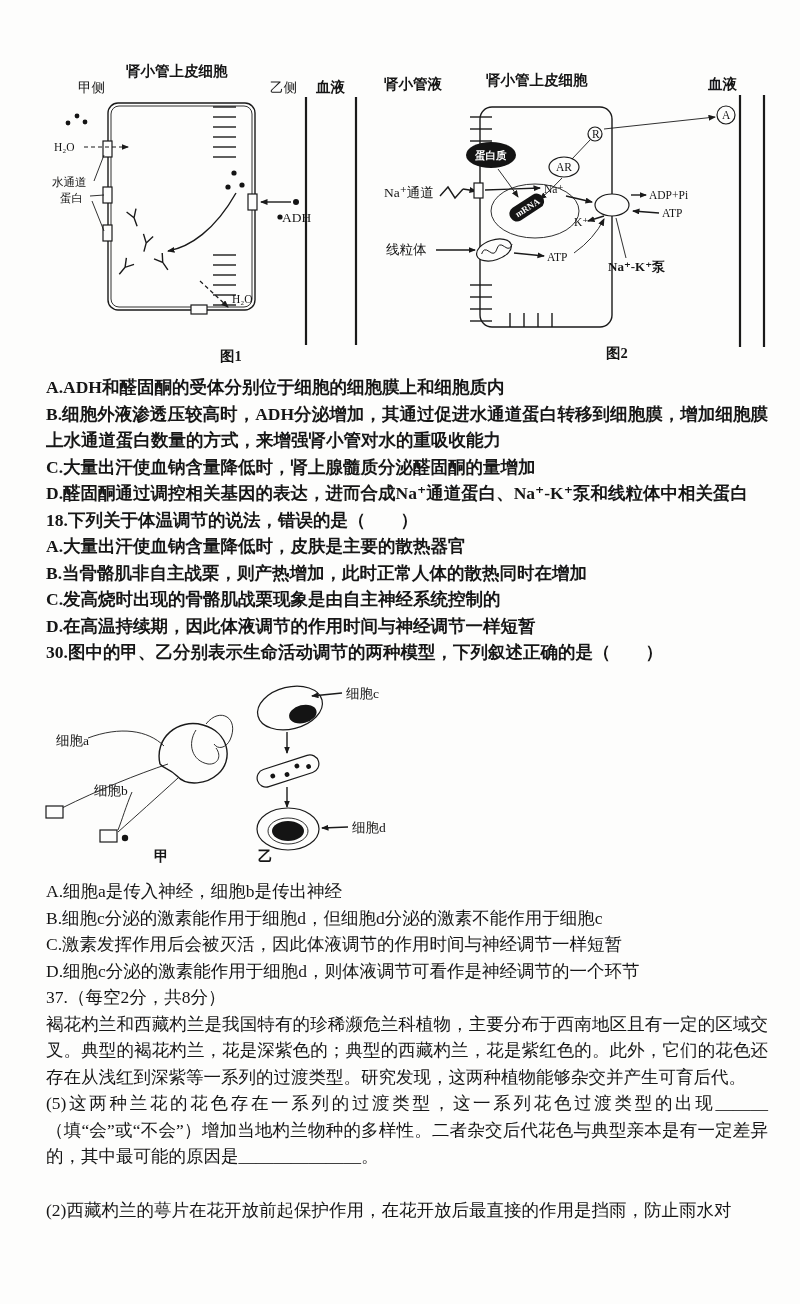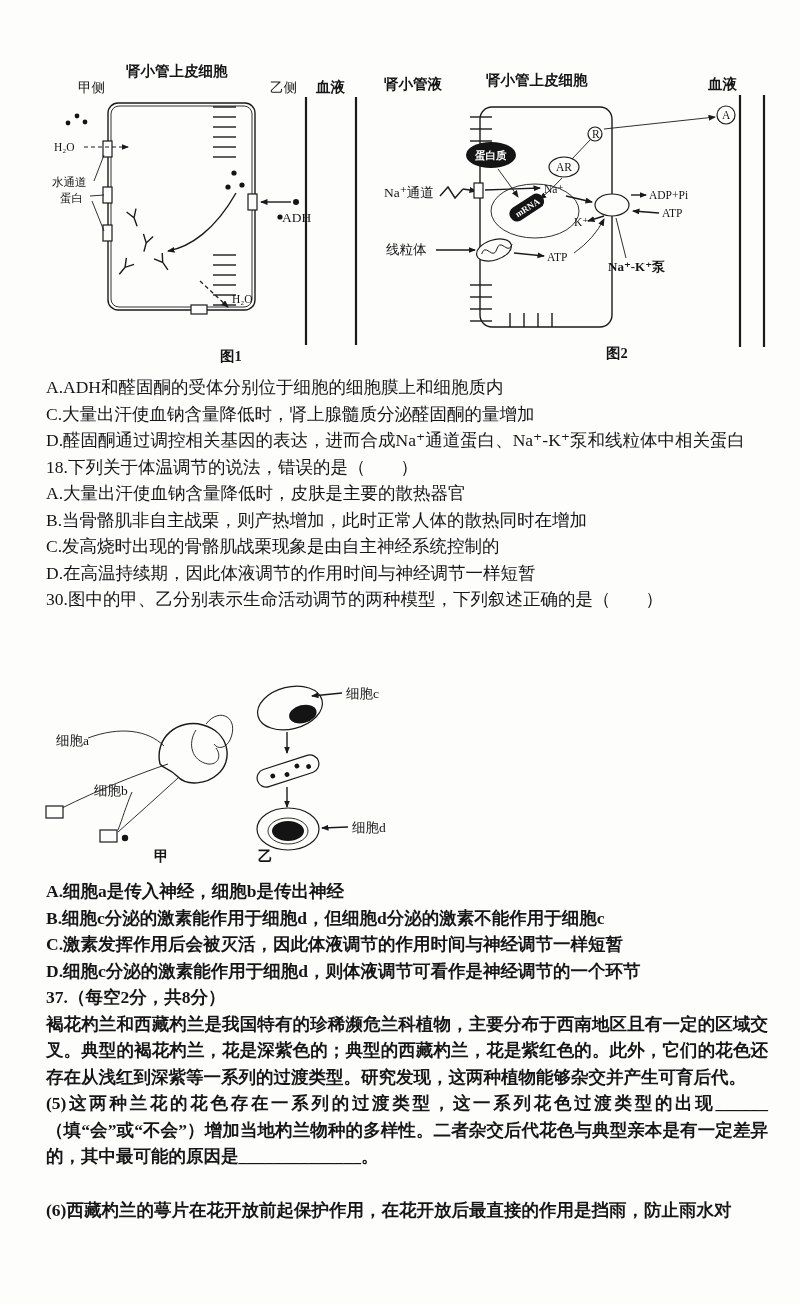--- a/index.html
+++ b/index.html
@@ -13,22 +13,22 @@
     overflow:hidden;
   }
   .textblock{
     position:absolute;
     left:46px;width:722px;
     font-size:17.5px;
     line-height:26.5px;
     text-align:justify;
     color:#161616;
   }
-  #block1{top:374px;}
-  #block2{top:878px;font-weight:bold;}
+  #block1{top:374px;font-weight:bold;}
+  #block2{top:878px;}
   .para{margin:0;}
   .gap-above{margin-top:27px;}
   svg{position:absolute;}
   svg text{fill:#151515;font-family:"Liberation Serif","DejaVu Serif",serif;}
   .t  {font-size:13.5px;}
   .tb {font-size:14.5px;font-weight:bold;}
   .ts {font-size:11.5px;}
   .tw {font-size:10.5px;fill:#ffffff;font-weight:bold;}
   .ln {stroke:#1a1a1a;stroke-width:1.4;fill:none;}
   .ln2{stroke:#1a1a1a;stroke-width:2.2;fill:none;}
@@ -214,20 +214,21 @@
     <path class="thin" d="M196,198 Q 216,184 226,164" marker-end="url(#ah2)" fill="none"></path>
 
     <text class="tb" x="230" y="216" style="font-size:13px;">Na⁺-K⁺泵</text>
     <line class="thin" x1="248" y1="203" x2="238" y2="163"></line>
 
     <text class="tb" x="228" y="303">图2</text>
   </svg>
 
   <div class="textblock" id="block1">
     <p class="para">A.ADH和醛固酮的受体分别位于细胞的细胞膜上和细胞质内</p>
+    <p class="para">B.细胞外液渗透压较高时，ADH分泌增加，其通过促进水通道蛋白转移到细胞膜，增加细胞膜上水通道蛋白数量的方式，来增强肾小管对水的重吸收能力</p>
     <p class="para">C.大量出汗使血钠含量降低时，肾上腺髓质分泌醛固酮的量增加</p>
     <p class="para">D.醛固酮通过调控相关基因的表达，进而合成Na⁺通道蛋白、Na⁺-K⁺泵和线粒体中相关蛋白</p>
     <p class="para">18.下列关于体温调节的说法，错误的是（　　）</p>
     <p class="para">A.大量出汗使血钠含量降低时，皮肤是主要的散热器官</p>
     <p class="para">B.当骨骼肌非自主战栗，则产热增加，此时正常人体的散热同时在增加</p>
     <p class="para">C.发高烧时出现的骨骼肌战栗现象是由自主神经系统控制的</p>
     <p class="para">D.在高温持续期，因此体液调节的作用时间与神经调节一样短暂</p>
     <p class="para">30.图中的甲、乙分别表示生命活动调节的两种模型，下列叙述正确的是（　　）</p>
   </div>
 
@@ -290,16 +291,16 @@
   </svg>
 
   <div class="textblock" id="block2">
     <p class="para">A.细胞a是传入神经，细胞b是传出神经</p>
     <p class="para">B.细胞c分泌的激素能作用于细胞d，但细胞d分泌的激素不能作用于细胞c</p>
     <p class="para">C.激素发挥作用后会被灭活，因此体液调节的作用时间与神经调节一样短暂</p>
     <p class="para">D.细胞c分泌的激素能作用于细胞d，则体液调节可看作是神经调节的一个环节</p>
     <p class="para">37.（每空2分，共8分）</p>
     <p class="para">褐花杓兰和西藏杓兰是我国特有的珍稀濒危兰科植物，主要分布于西南地区且有一定的区域交叉。典型的褐花杓兰，花是深紫色的；典型的西藏杓兰，花是紫红色的。此外，它们的花色还存在从浅红到深紫等一系列的过渡类型。研究发现，这两种植物能够杂交并产生可育后代。</p>
     <p class="para">(5)这两种兰花的花色存在一系列的过渡类型，这一系列花色过渡类型的出现______（填“会”或“不会”）增加当地杓兰物种的多样性。二者杂交后代花色与典型亲本是有一定差异的，其中最可能的原因是______________。</p>
-    <p class="para gap-above">(6)西藏杓兰的萼片在花开放前起保护作用，在花开放后最直接的作用是挡雨，防止雨水对</p>
+    <p class="para gap-above">(2)西藏杓兰的萼片在花开放前起保护作用，在花开放后最直接的作用是挡雨，防止雨水对</p>
   </div>
 
 </div>
 
 </body></html>

